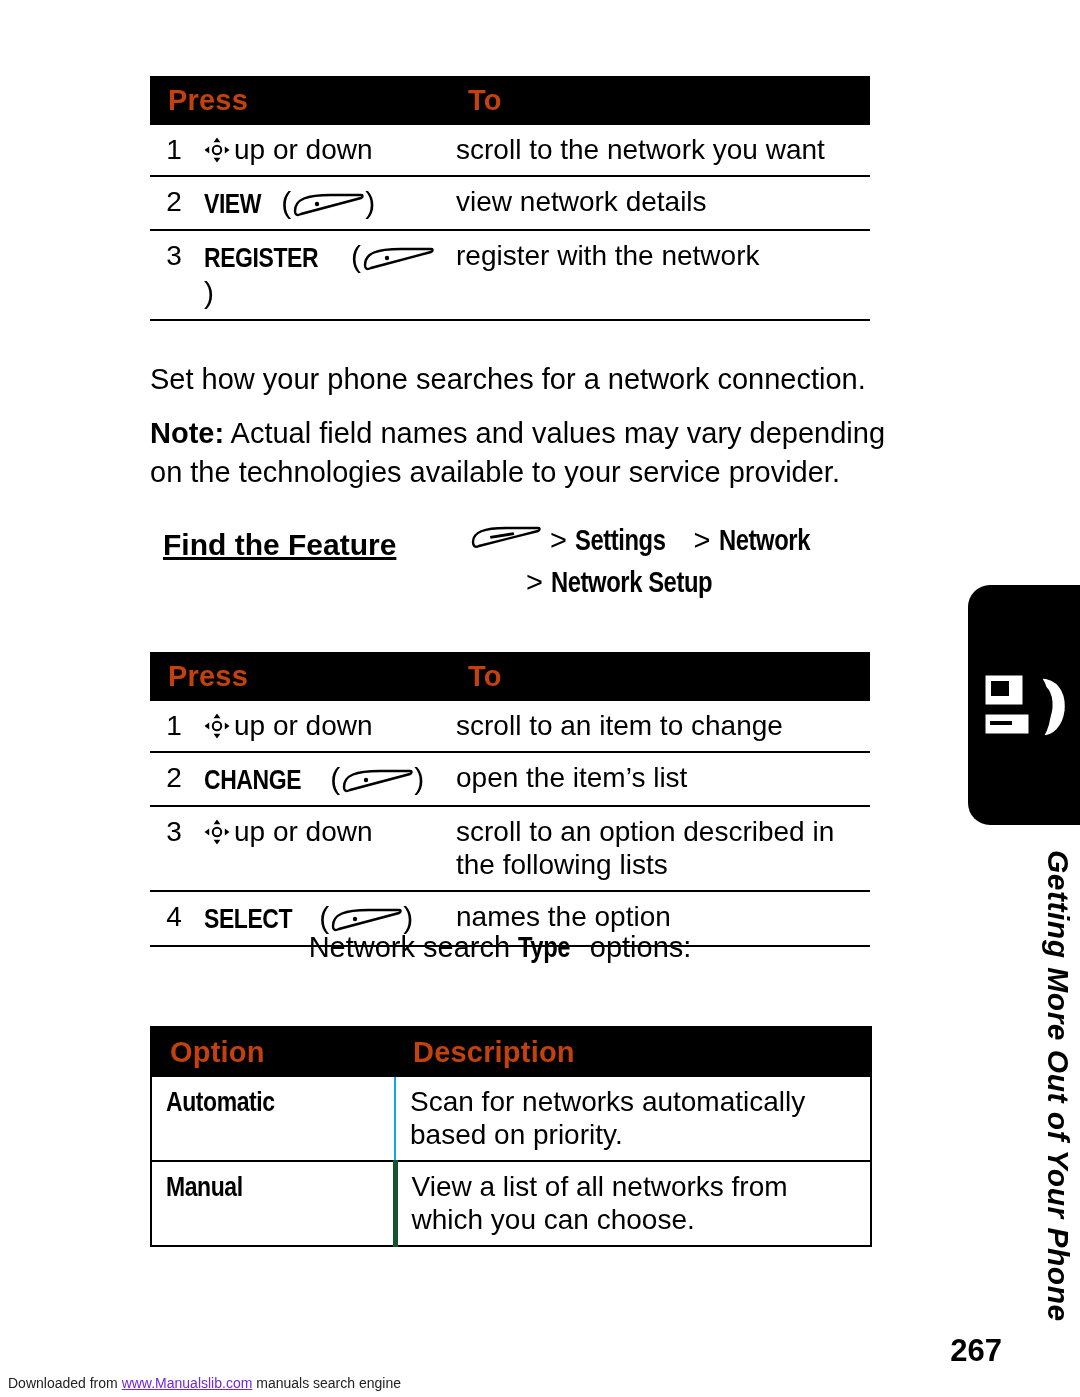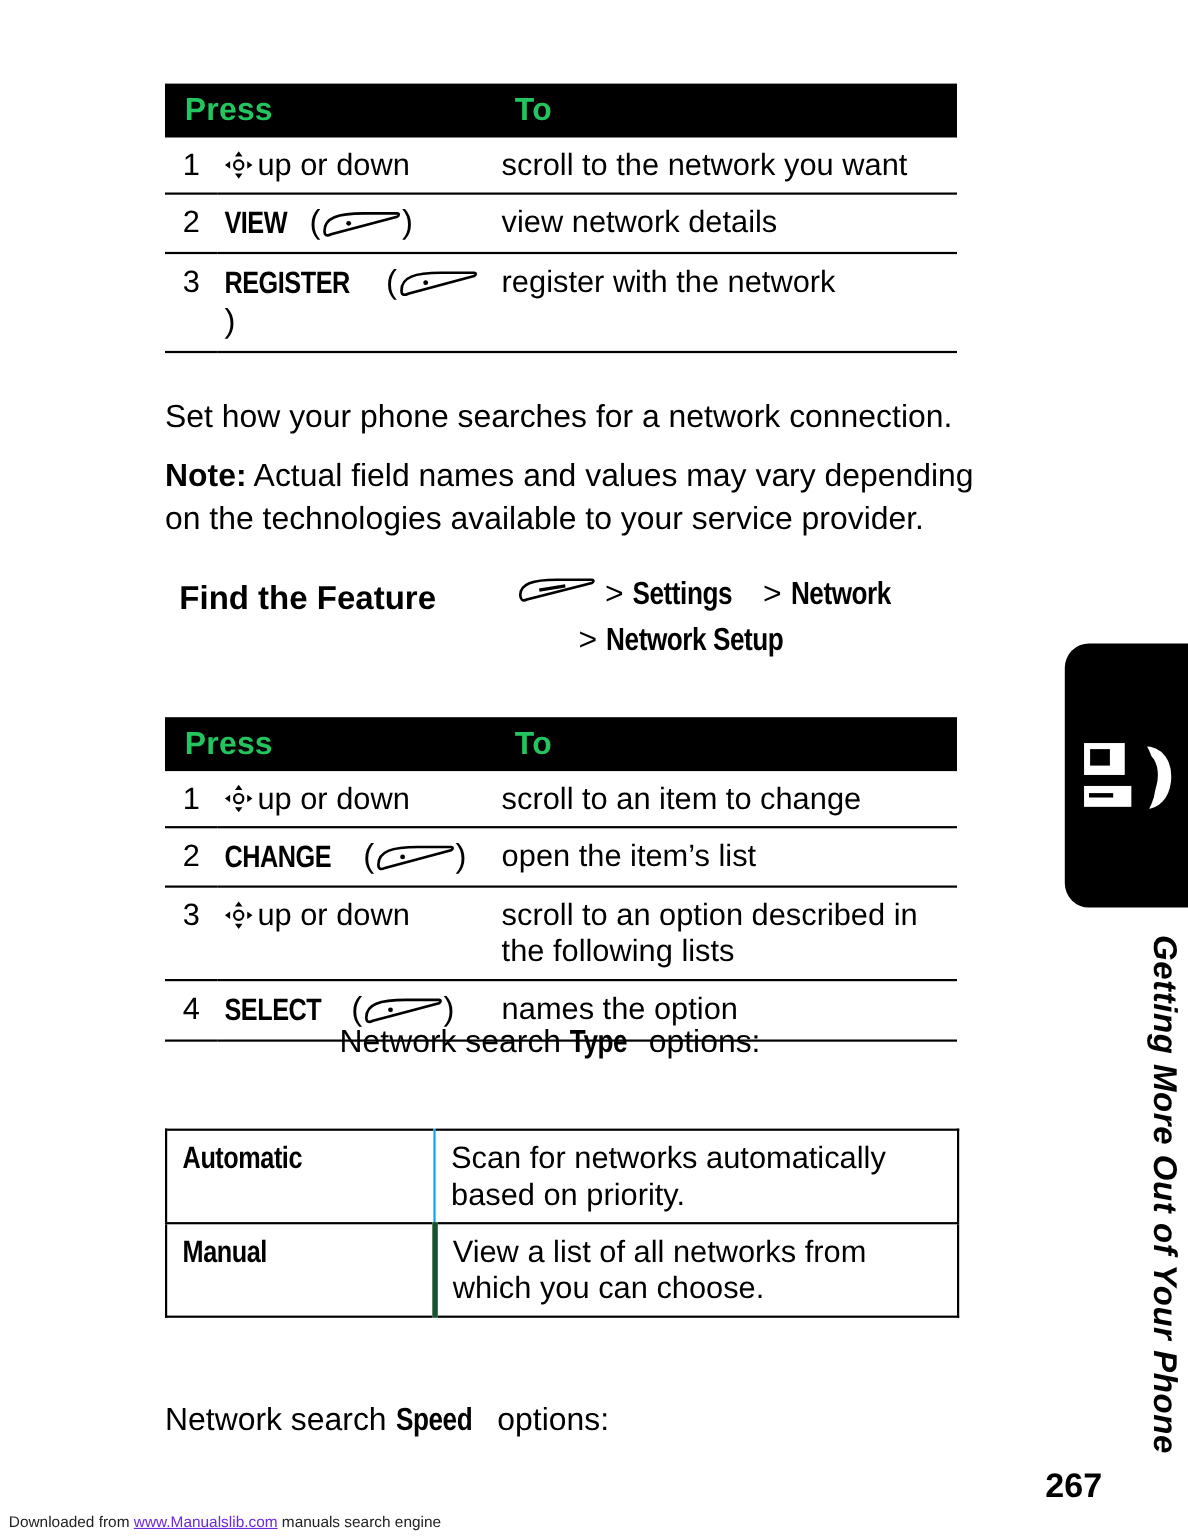--- a/index.html
+++ b/index.html
@@ -22,21 +22,21 @@
   }
 
   
   .tbl {
     position: absolute;
     border-collapse: collapse;
     table-layout: fixed;
   }
   .tbl th {
     background: #000000;
-    color: #22c55e;
+    color: #c2410c;
     text-align: left;
     font-size: 29px;
     font-weight: bold;
     padding: 8px 0 8px 18px;
     letter-spacing: 0.2px;
   }
   .tbl td {
     vertical-align: top;
     font-size: 28px;
     padding: 8px 6px 9px 6px;
@@ -110,20 +110,21 @@
     position: absolute;
     font-size: 29px;
     line-height: 1.35;
   }
   .bold { font-weight: bold; }
 
   .find-label {
     position: absolute;
     font-size: 30px;
     font-weight: bold;
+    text-decoration: underline;
   }
   .find-path {
     position: absolute;
     font-size: 29px;
   }
   .find-path .lcd { font-size: 29px; }
 
   
   .tab {
     position: absolute;
@@ -327,32 +328,35 @@
     </table>
 
   <div class="para" style="left:150px; top:928px; width:700px;text-align:center;"><span>Network search </span><span class="lcd" style="font-size:29px;">Type</span><span> options:</span></div>
 
   <table class="tbl" style="left:150px; top:1026px; width:720px; border:2px solid #000;">
     <colgroup>
         <col style="width:244px">
         <col style="width:476px">
       </colgroup>
     <tbody>
+        <tr>
+      <th>Option</th>
+      <th>Description</th>
+    </tr>
     <tr>
       <td style="border-right:2px solid #0ea5e9; padding-left:14px;"><span class="lcd" style="font-size:28px;">Automatic</span></td>
       <td style="padding-left:14px;">Scan for networks automatically based on priority.</td>
     </tr>
     <tr>
       <td style="border-right:5px solid #14532d; padding-left:14px; border-bottom:none;"><span class="lcd" style="font-size:28px;">Manual</span></td>
       <td style="padding-left:14px; border-bottom:none;">View a list of all networks from which you can choose.</td>
     </tr>
   </tbody>
     </table>
 
-  <div class="para" style="left:150px; top:1272px; width:700px;"><span>Network search </span><span class="lcd" style="font-size:29px;">Speed</span><span> options:</span></div>
 
   <div class="tab">
     <div class="tab-icon">
       <svg viewBox="0 0 86 72" width="86" height="72">
 
         <rect x="2" y="3" width="40" height="32" fill="#fff" stroke="#000" stroke-width="3"></rect>
         <rect x="9" y="10" width="18" height="15" fill="#000"></rect>
 
         <rect x="2" y="42" width="46" height="22" fill="#fff" stroke="#000" stroke-width="3"></rect>
         <rect x="8" y="50" width="22" height="4" fill="#000"></rect>

